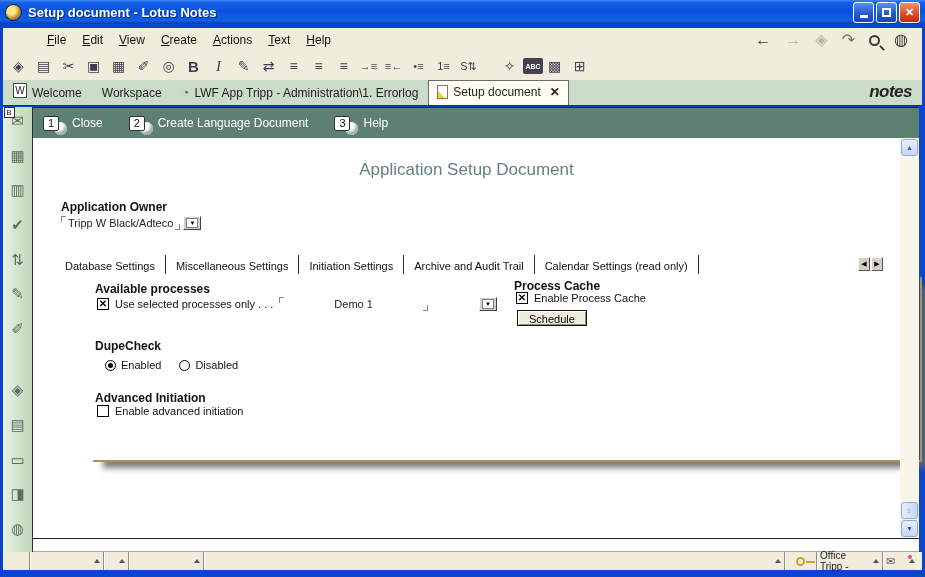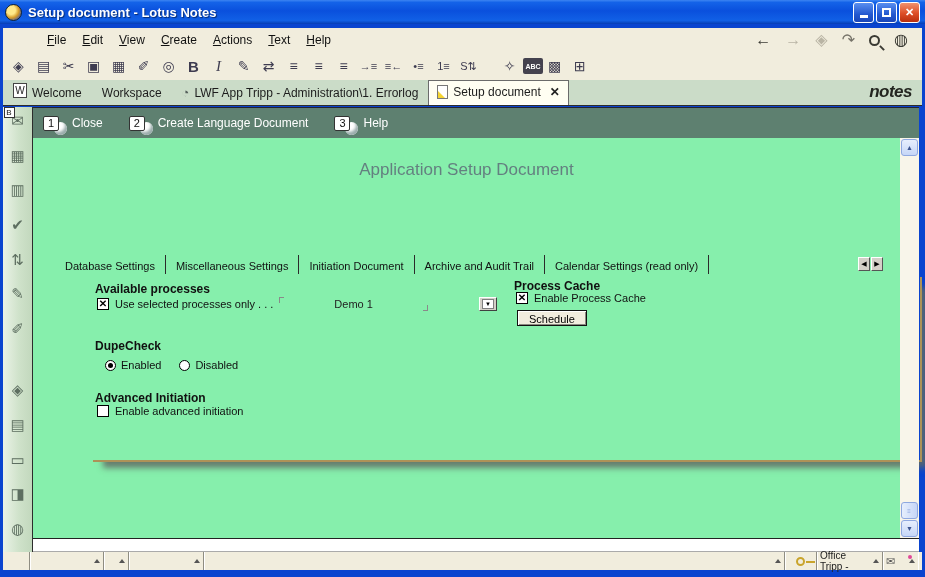--- a/index.html
+++ b/index.html
@@ -78,21 +78,21 @@
   .sidebar { position:absolute; top:107px; left:3px; width:30px; height:445px;
     background:linear-gradient(90deg,#EAF2E6,#CFE2CA 55%,#C2D8BD);
     border-right:1px solid #2c2c2c; display:flex; flex-direction:column; align-items:center; padding-top:2px; }
   .sb-ico { width:24px; height:25px; margin-bottom:11px; display:flex; align-items:center; justify-content:center;
     font-size:15px; color:#5d6e60; position:relative; }
   .sb-ico .b-badge { position:absolute; top:-2px; left:-2px; width:11px; height:11px; background:#fff;
     border:1px solid #333; font-size:8px; color:#111; display:flex; align-items:center; justify-content:center; }
   .sb-gap { height:28px; }
 
   
-  .content { position:absolute; top:138px; left:33px; width:867px; height:400px; background:#86efac; }
+  .content { position:absolute; top:138px; left:33px; width:867px; height:400px; background:#ffffff; }
   .doc-title { margin-top:22px; text-align:center; font-size:17px; color:#648080; }
   .owner-block { position:absolute; left:28px; top:62px; }
   .b-label { font-weight:bold; font-size:12px; color:#111; }
   .field-row { display:flex; align-items:center; margin-top:2px; font-size:11px; color:#222; }
   .fb-open { width:5px; height:6px; border-left:1px solid #8a8a8a; border-top:1px solid #8a8a8a; align-self:flex-start; margin-right:2px; }
   .fb-close { width:5px; height:6px; border-right:1px solid #8a8a8a; border-bottom:1px solid #8a8a8a; align-self:flex-end; margin-left:2px; }
   .ddbtn { width:18px; height:14px; margin-left:3px; background:#D4D0C8;
     border:1px solid; border-color:#fff #404040 #404040 #fff; display:flex; align-items:center; justify-content:center; }
   .ddbtn .inner { width:12px; height:10px; background:#fff; border:1px solid #808080;
     display:flex; align-items:center; justify-content:center; font-size:6px; color:#000; }
@@ -280,27 +280,38 @@
       <span>◨</span>
     </span>
   <span class="sb-ico">
       <span>◍</span>
     </span>
 </div>
 
 <div class="content">
   <div class="doc-title">Application Setup Document</div>
 
+  <div class="owner-block">
+    <div class="b-label">Application Owner</div>
+    <div class="field-row">
+      <span class="fb-open"></span>
+      <span>Tripp W Black/Adteco</span>
+      <span class="fb-close"></span>
+      <span class="ddbtn">
+          <span class="inner">▼</span>
+        </span>
+    </div>
+  </div>
 
   <div class="form-tabs">
     <span class="form-tab">Database Settings</span>
     <span class="tab-sep"></span>
     <span class="form-tab">Miscellaneous Settings</span>
     <span class="tab-sep"></span>
-    <span class="form-tab">Initiation Document</span>
+    <span class="form-tab">Initiation Settings</span>
     <span class="tab-sep"></span>
     <span class="form-tab">Archive and Audit Trail</span>
     <span class="tab-sep"></span>
     <span class="form-tab">Calendar Settings (read only)</span>
     <span class="tab-sep"></span>
   </div>
   <div class="tab-arrows">
     <span class="tab-arrow">◀</span>
     <span class="tab-arrow">▶</span>
   </div>

